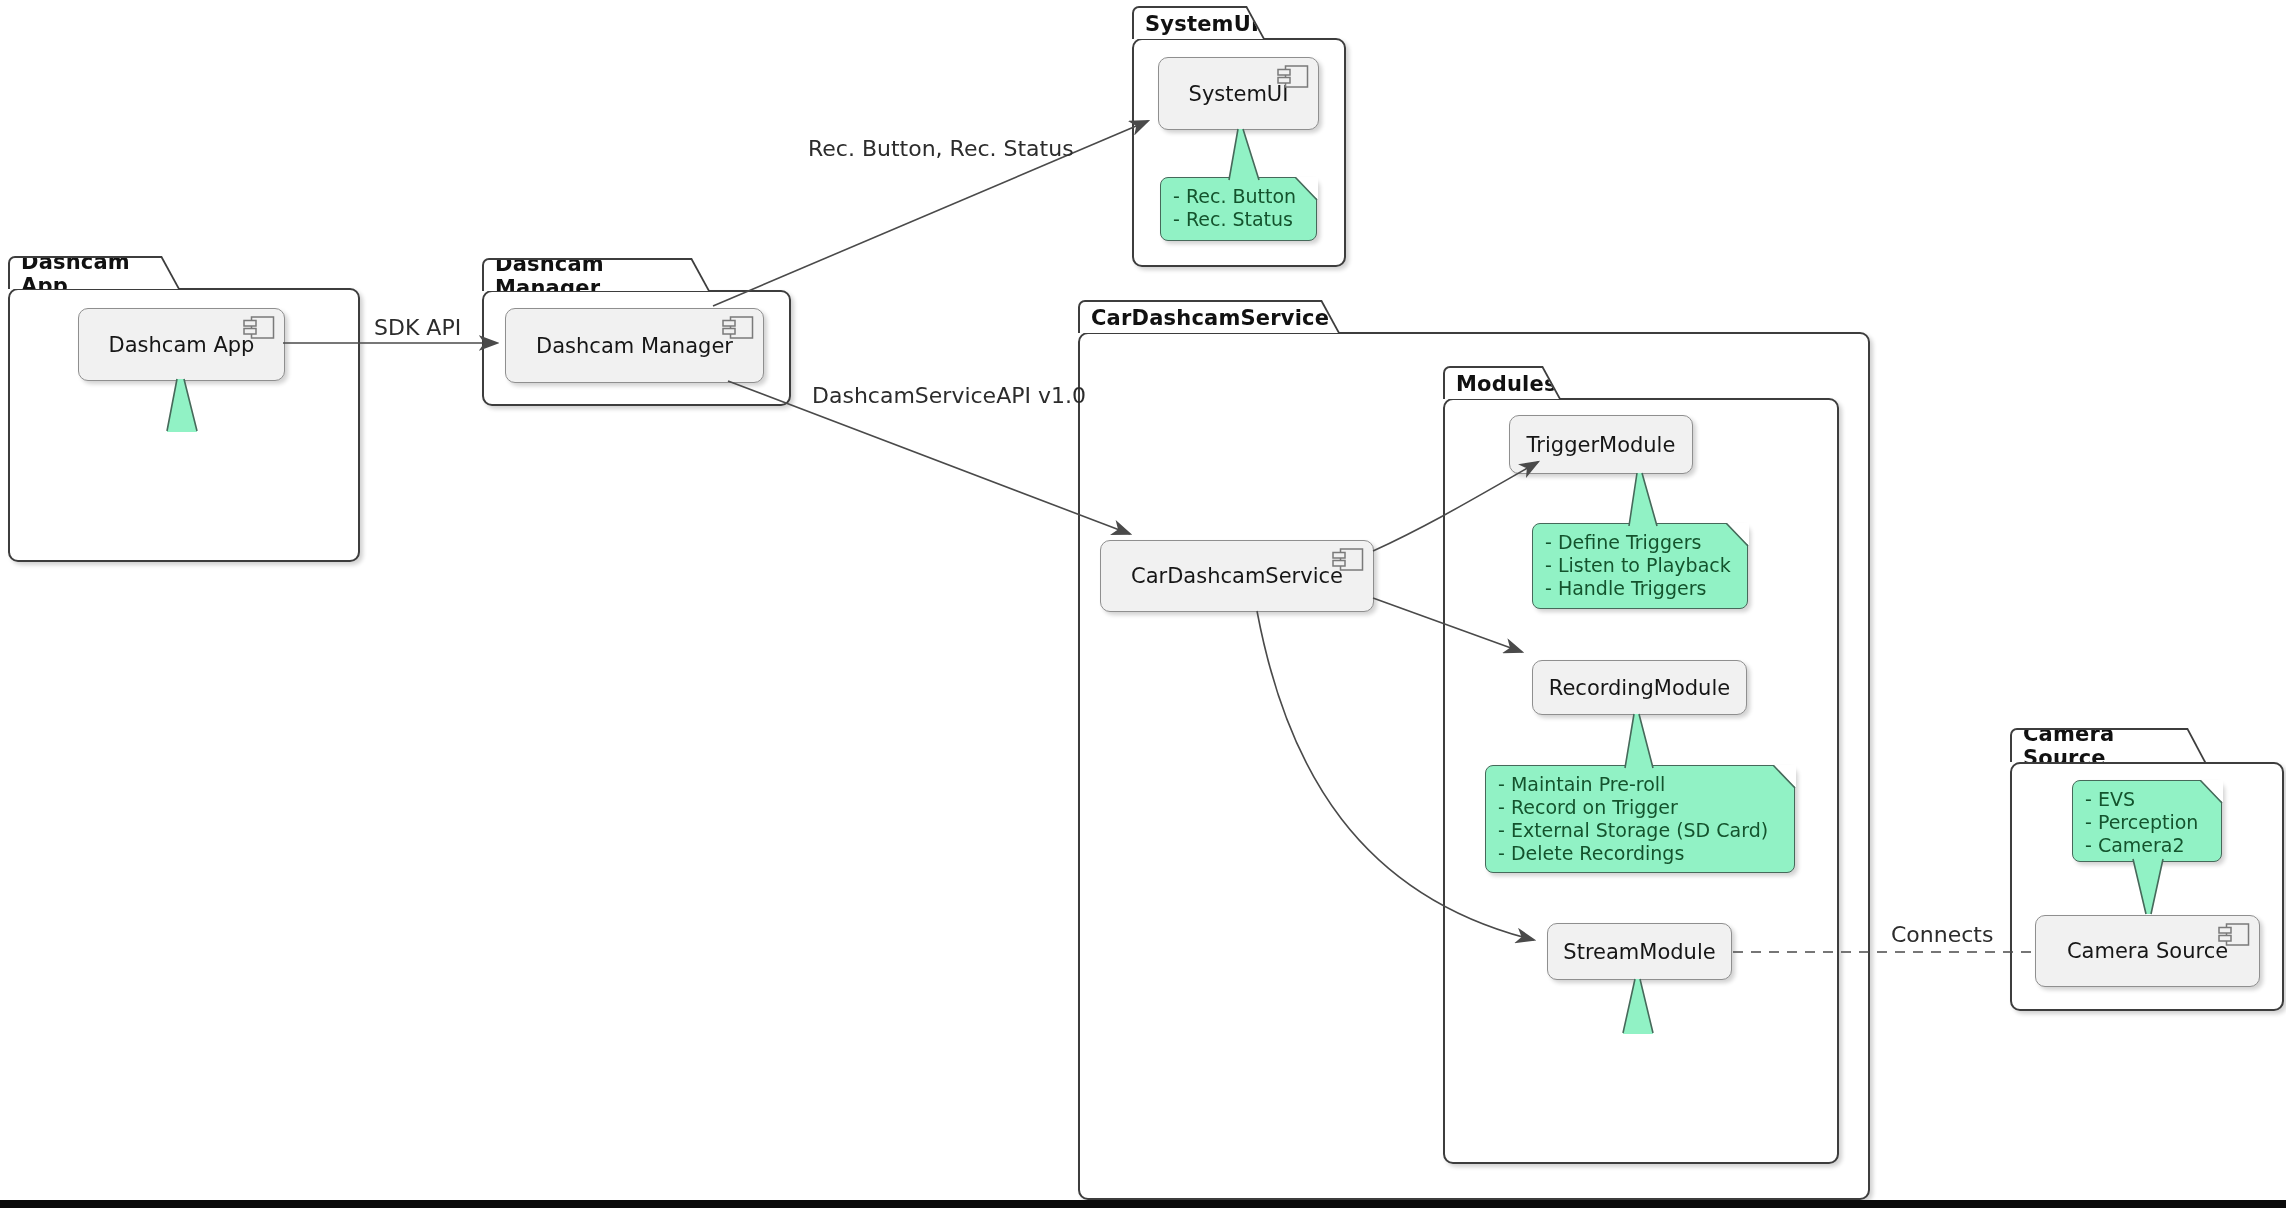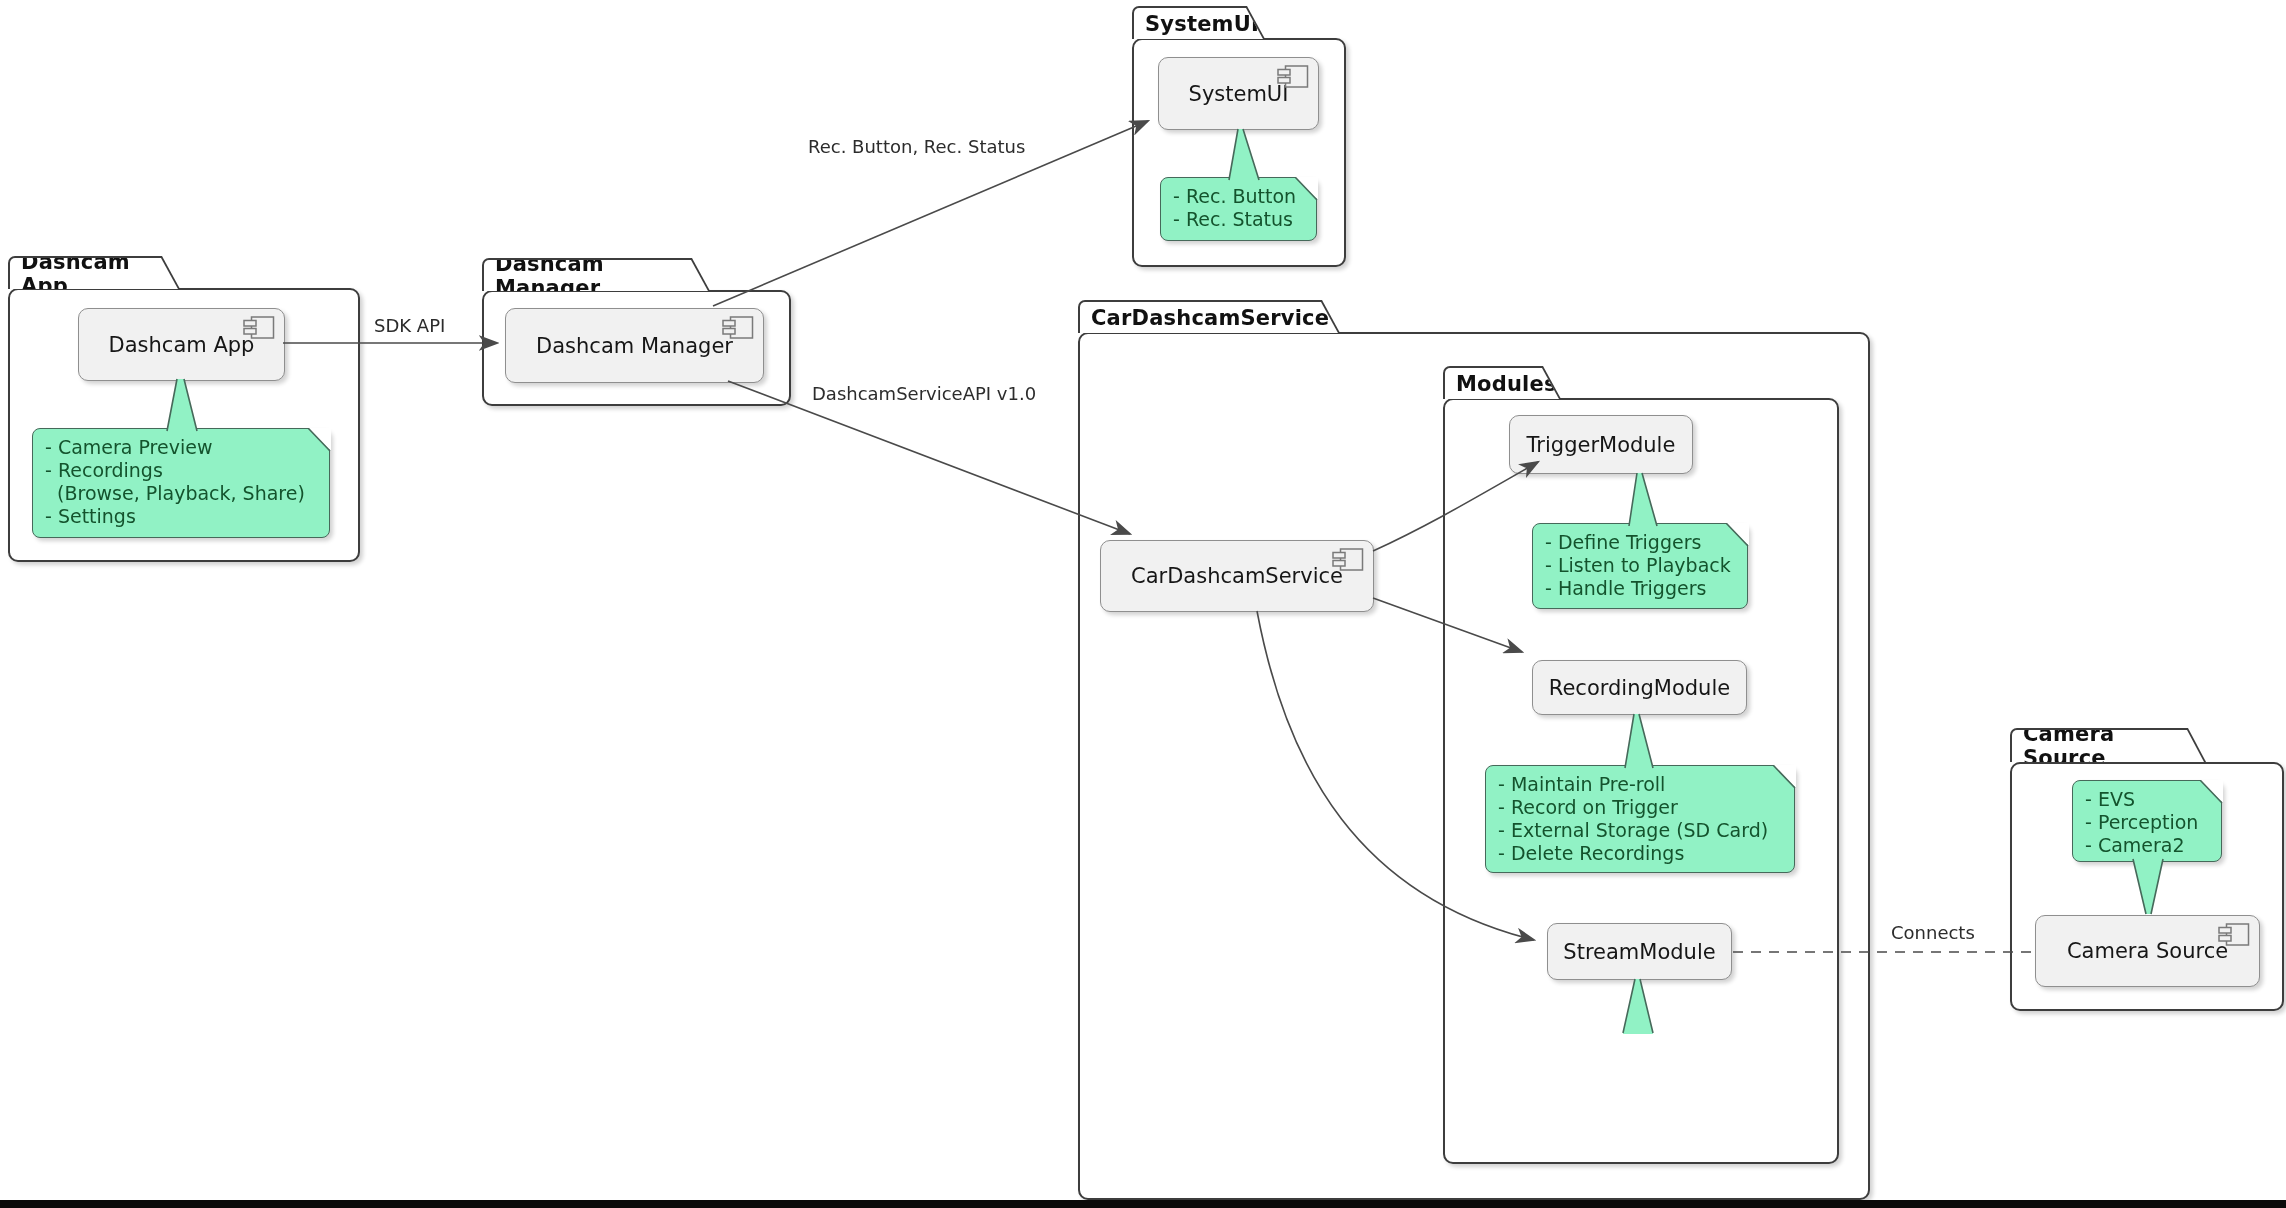--- a/index.html
+++ b/index.html
@@ -48,21 +48,21 @@
     padding:7px 12px 6px 12px; box-sizing:border-box;
   }
   .note-line {
     font-size:19px; line-height:23px; color:#14532d;
     white-space:pre; display:block;
   }
   .note-line.bold { font-weight:bold; color:#27453a; }
   .note-fold { position:absolute; top:-1.5px; right:-1.5px; }
 
   .edge-label {
-    position:absolute; font-size:18px; color:#2c2c2c; white-space:nowrap;
+    position:absolute; font-size:22px; color:#2c2c2c; white-space:nowrap;
   }
 
   svg.overlay { position:absolute; left:0; top:0; pointer-events:none; }
 
   .bottom-bar { position:absolute; left:0; top:1200px; width:2286px; height:8px; background:#0a0a0a; }
 </style>
 </head>
 <body>
 
 <div class="stage">
@@ -155,30 +155,20 @@
 
   <div class="comp" style="left:2035px; top:915px; width:223px; height:70px;">
     <svg class="comp-icon" width="32" height="23" viewBox="0 0 32 23">
       <rect x="8.5" y="1" width="22" height="21" fill="#f1f1f1" stroke="#7a7a7a" stroke-width="1.5"></rect>
       <rect x="1" y="4.5" width="12" height="5.5" fill="#f1f1f1" stroke="#7a7a7a" stroke-width="1.5"></rect>
       <rect x="1" y="12.5" width="12" height="5.5" fill="#f1f1f1" stroke="#7a7a7a" stroke-width="1.5"></rect>
     </svg>
     <span class="comp-label">Camera Source</span>
   </div>
 
-  <div class="note" style="left:32px; top:428px; width:298px; height:110px;">
-    <span class="note-line">- Camera Preview</span>
-    <span class="note-line">- Recordings</span>
-    <span class="note-line">  (Browse, Playback, Share)</span>
-    <span class="note-line">- Settings</span>
-    <svg class="note-fold" width="24" height="24">
-      <polygon points="1,0 24,0 24,23" fill="#ffffff"></polygon>
-      <path d="M1,0 L23,23 M1,0 L0,0" stroke="#46695a" stroke-width="1.6" fill="none"></path>
-    </svg>
-  </div>
 
   <div class="note" style="left:1160px; top:177px; width:157px; height:64px;">
     <span class="note-line">- Rec. Button</span>
     <span class="note-line">- Rec. Status</span>
     <svg class="note-fold" width="24" height="24">
       <polygon points="1,0 24,0 24,23" fill="#ffffff"></polygon>
       <path d="M1,0 L23,23 M1,0 L0,0" stroke="#46695a" stroke-width="1.6" fill="none"></path>
     </svg>
   </div>
 

